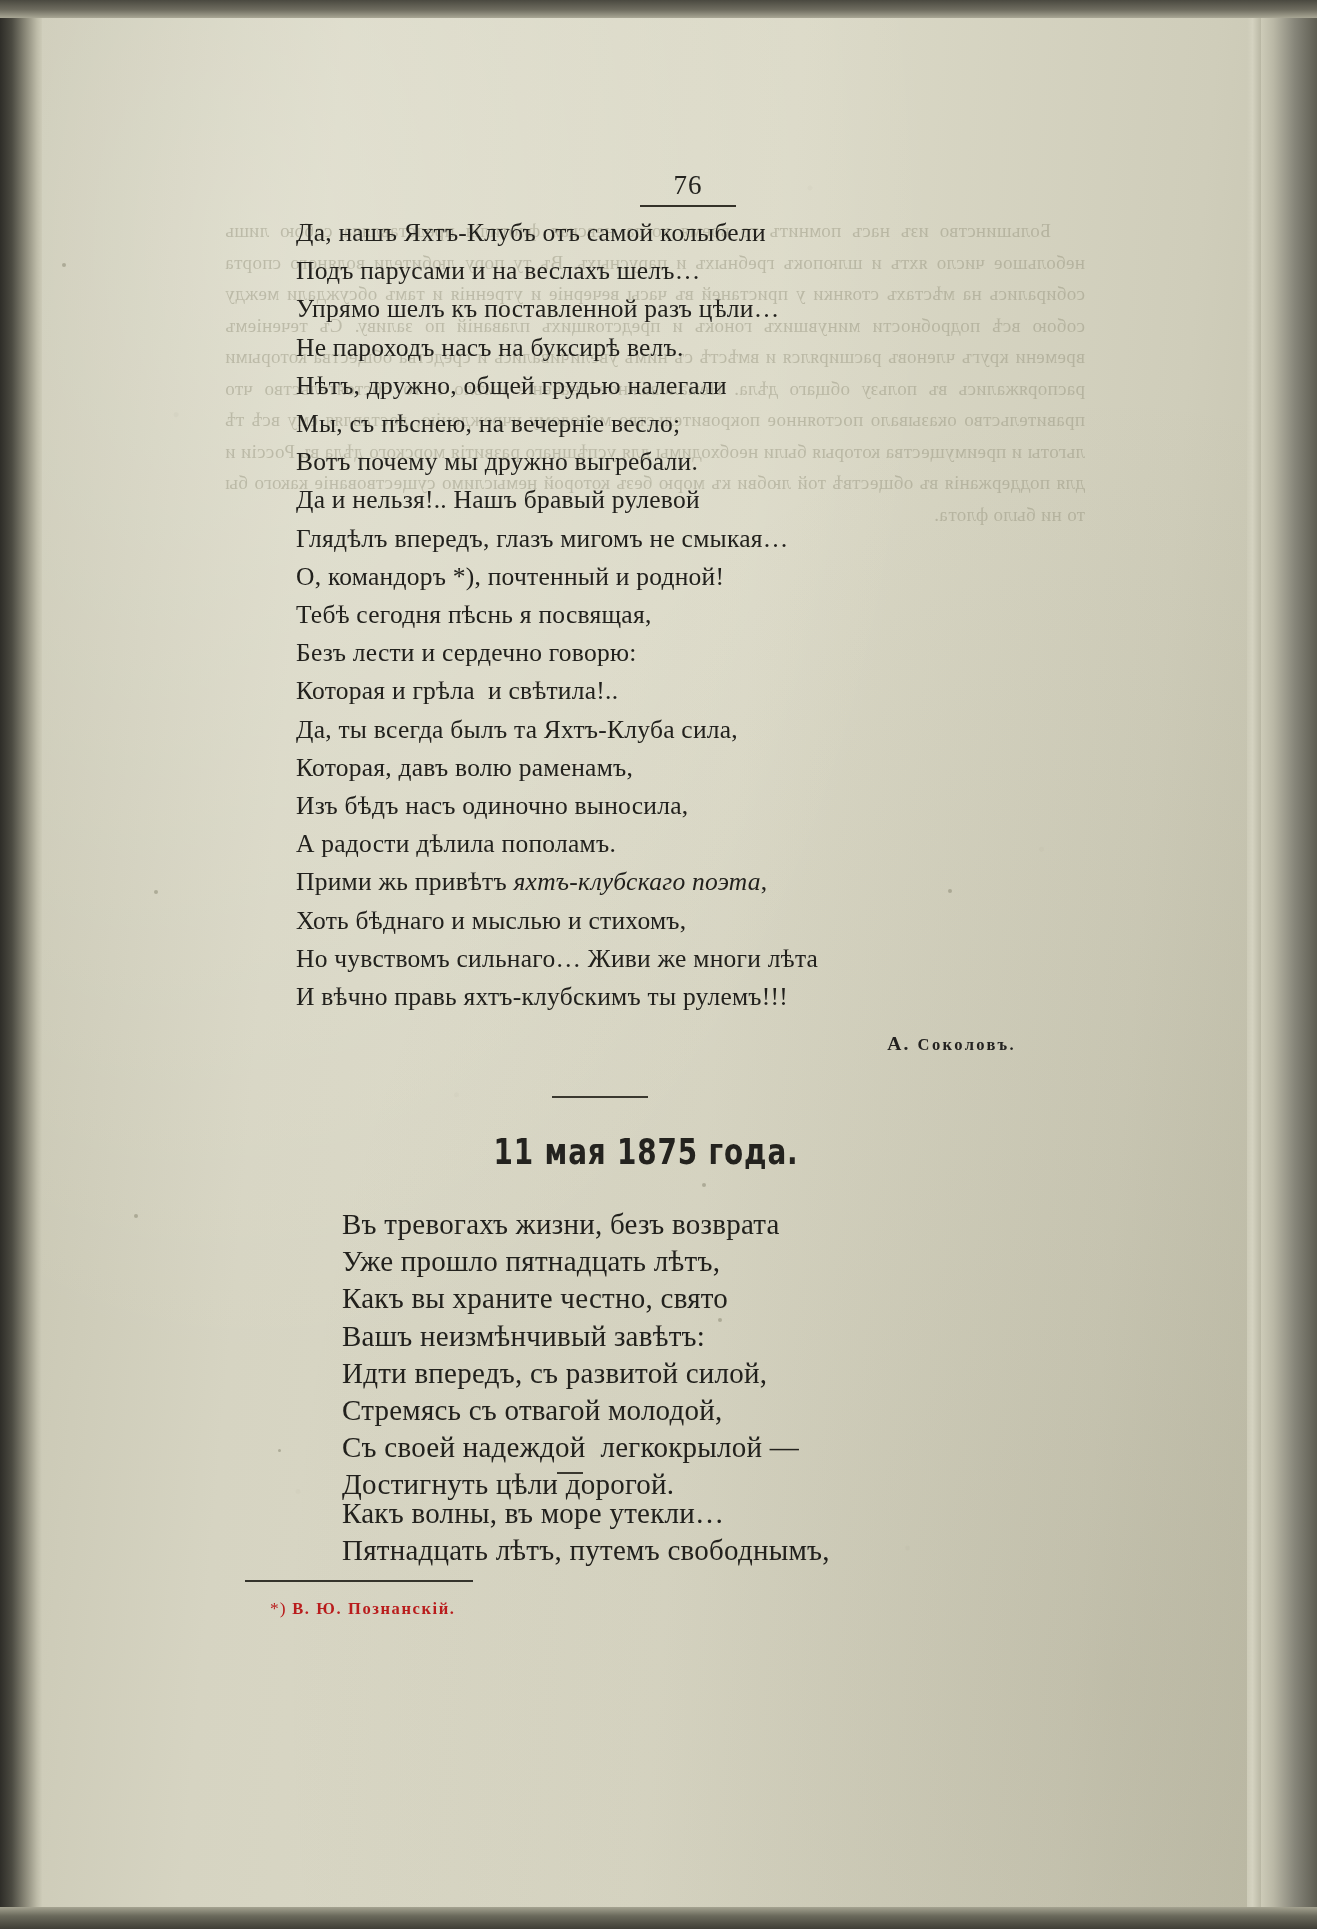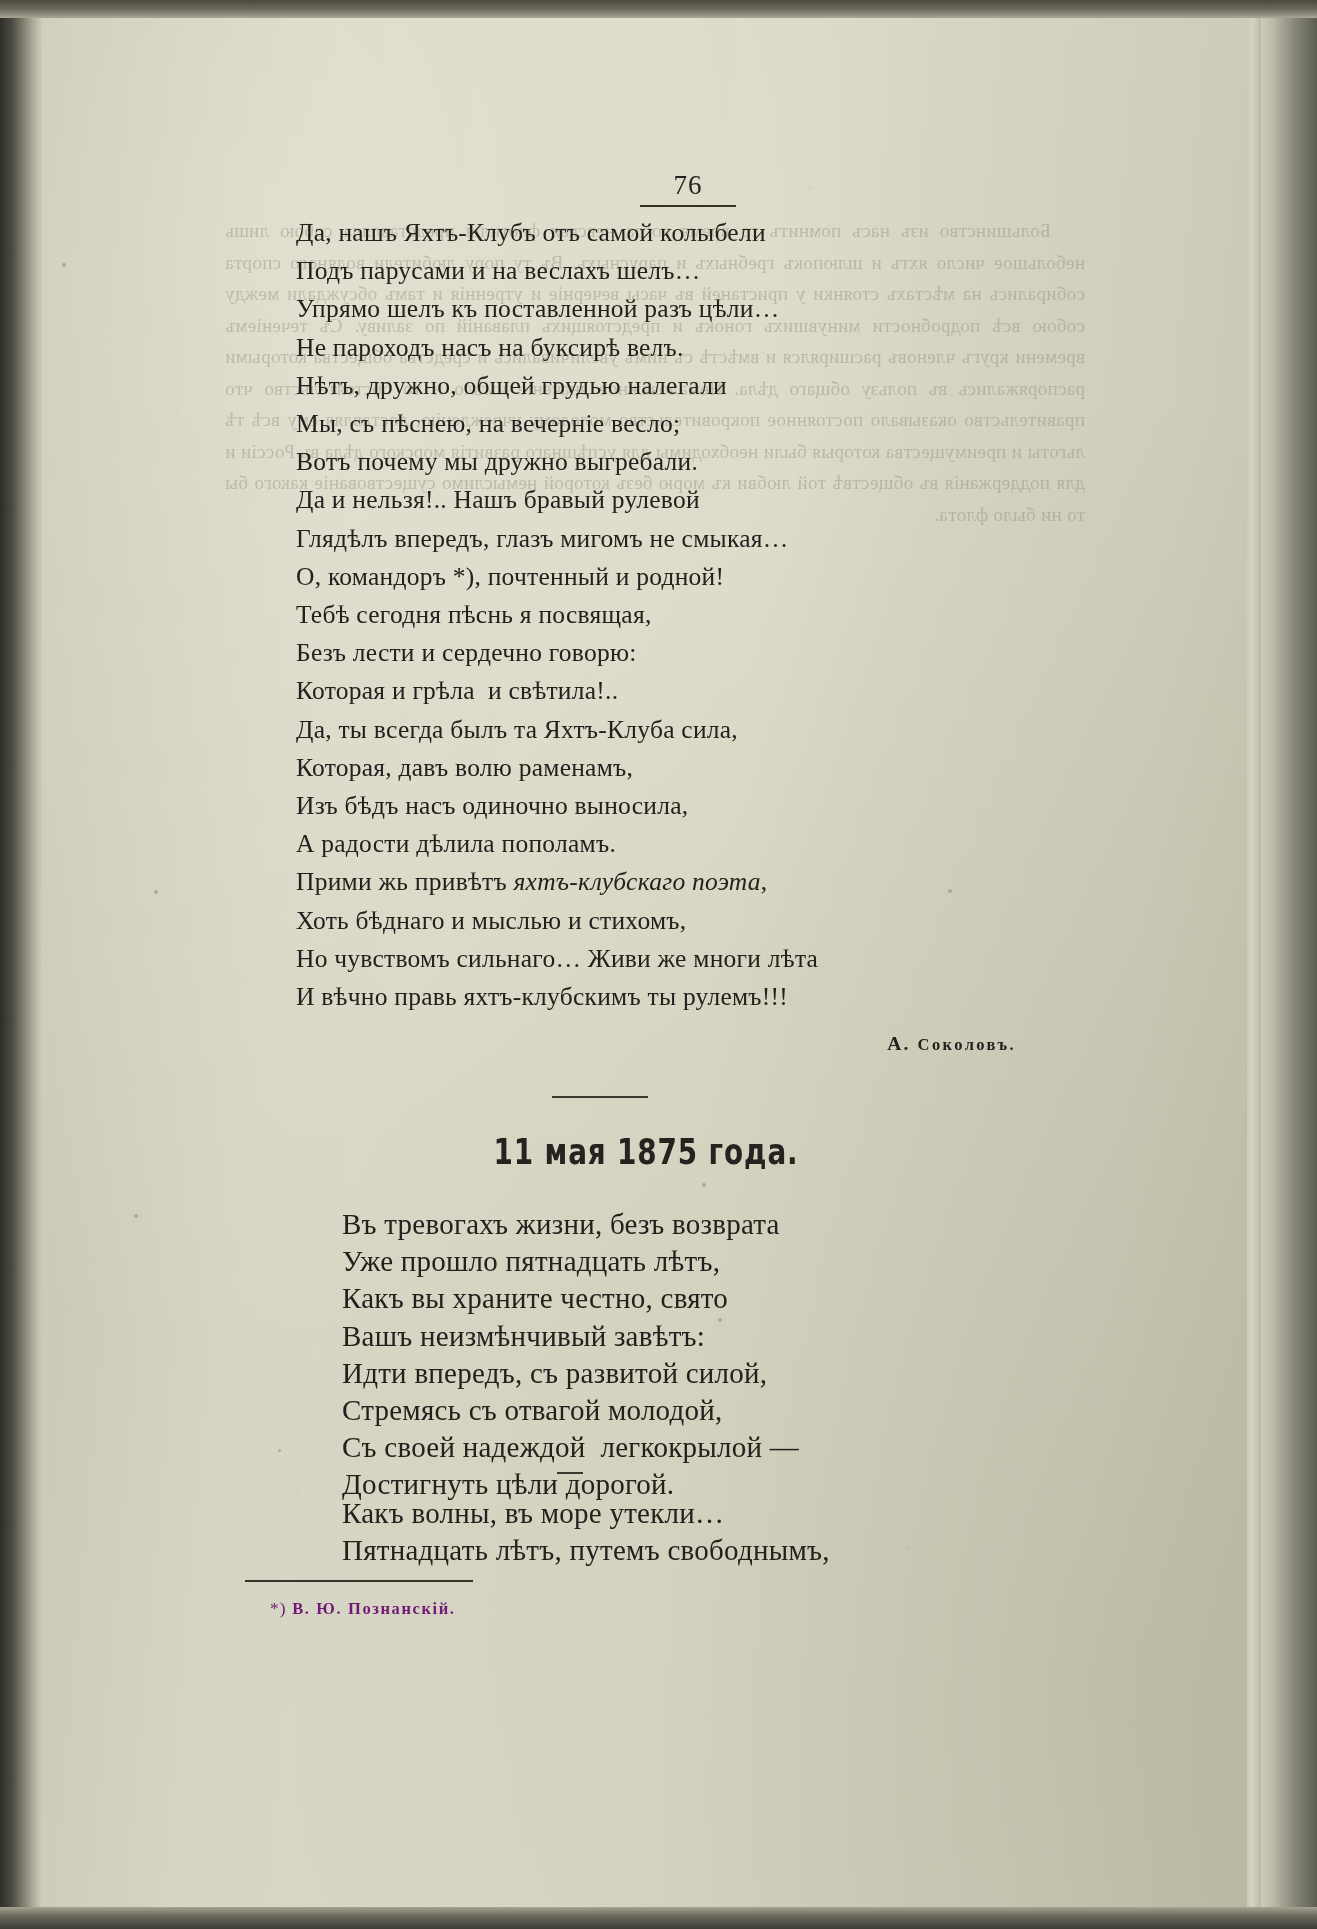--- a/index.html
+++ b/index.html
@@ -180,21 +180,21 @@
     position: absolute;
     left: 203px; top: 1562px;
     width: 228px; height: 2px;
     background: #35342c;
   }
   .footnote {
     position: absolute;
     left: 228px; top: 1580px;
     font-size: 17.5px;
     letter-spacing: 1.1px;
-    color: #701a75;
+    color: #b91c1c;
   }
   .footnote .fn-name { font-weight: bold; letter-spacing: 1.6px; font-size: 16.5px; }
 
   .speck {
     position: absolute;
     background: #8d8a74;
     border-radius: 50%;
     opacity: .55;
   }
 </style>

